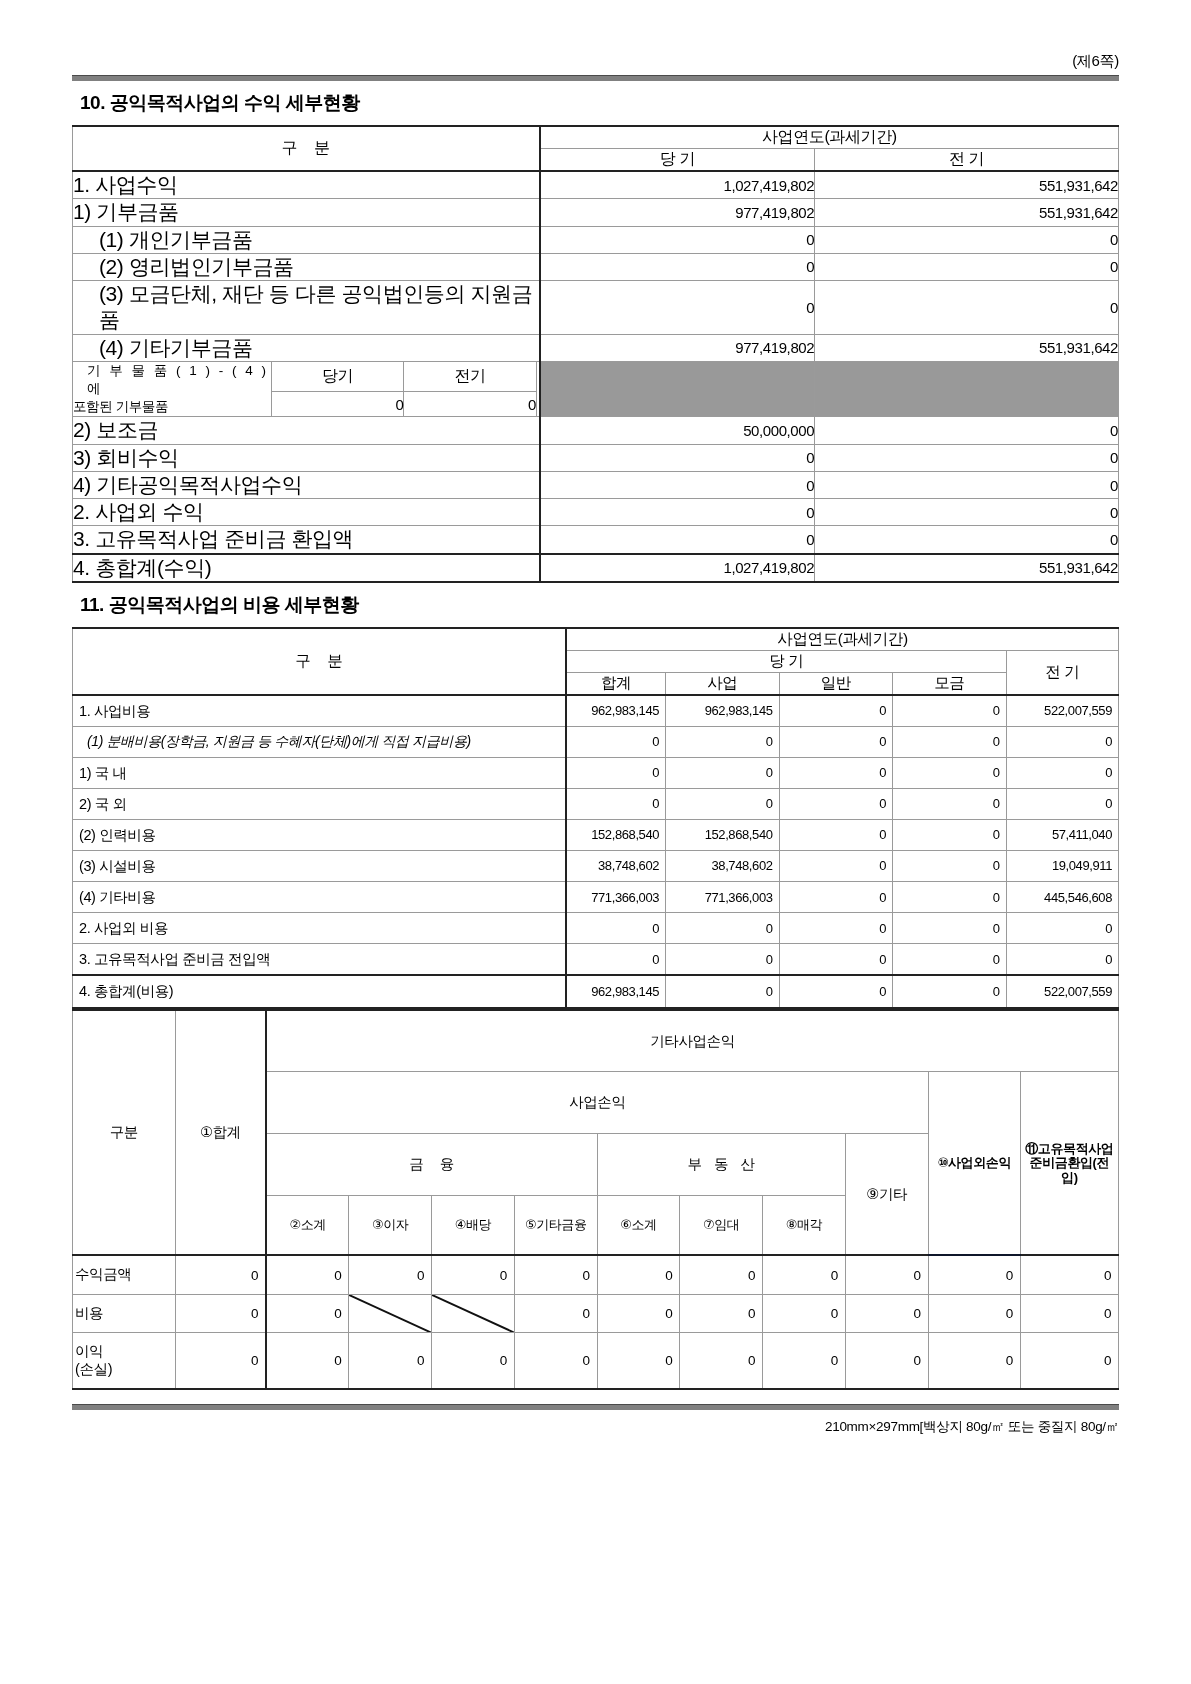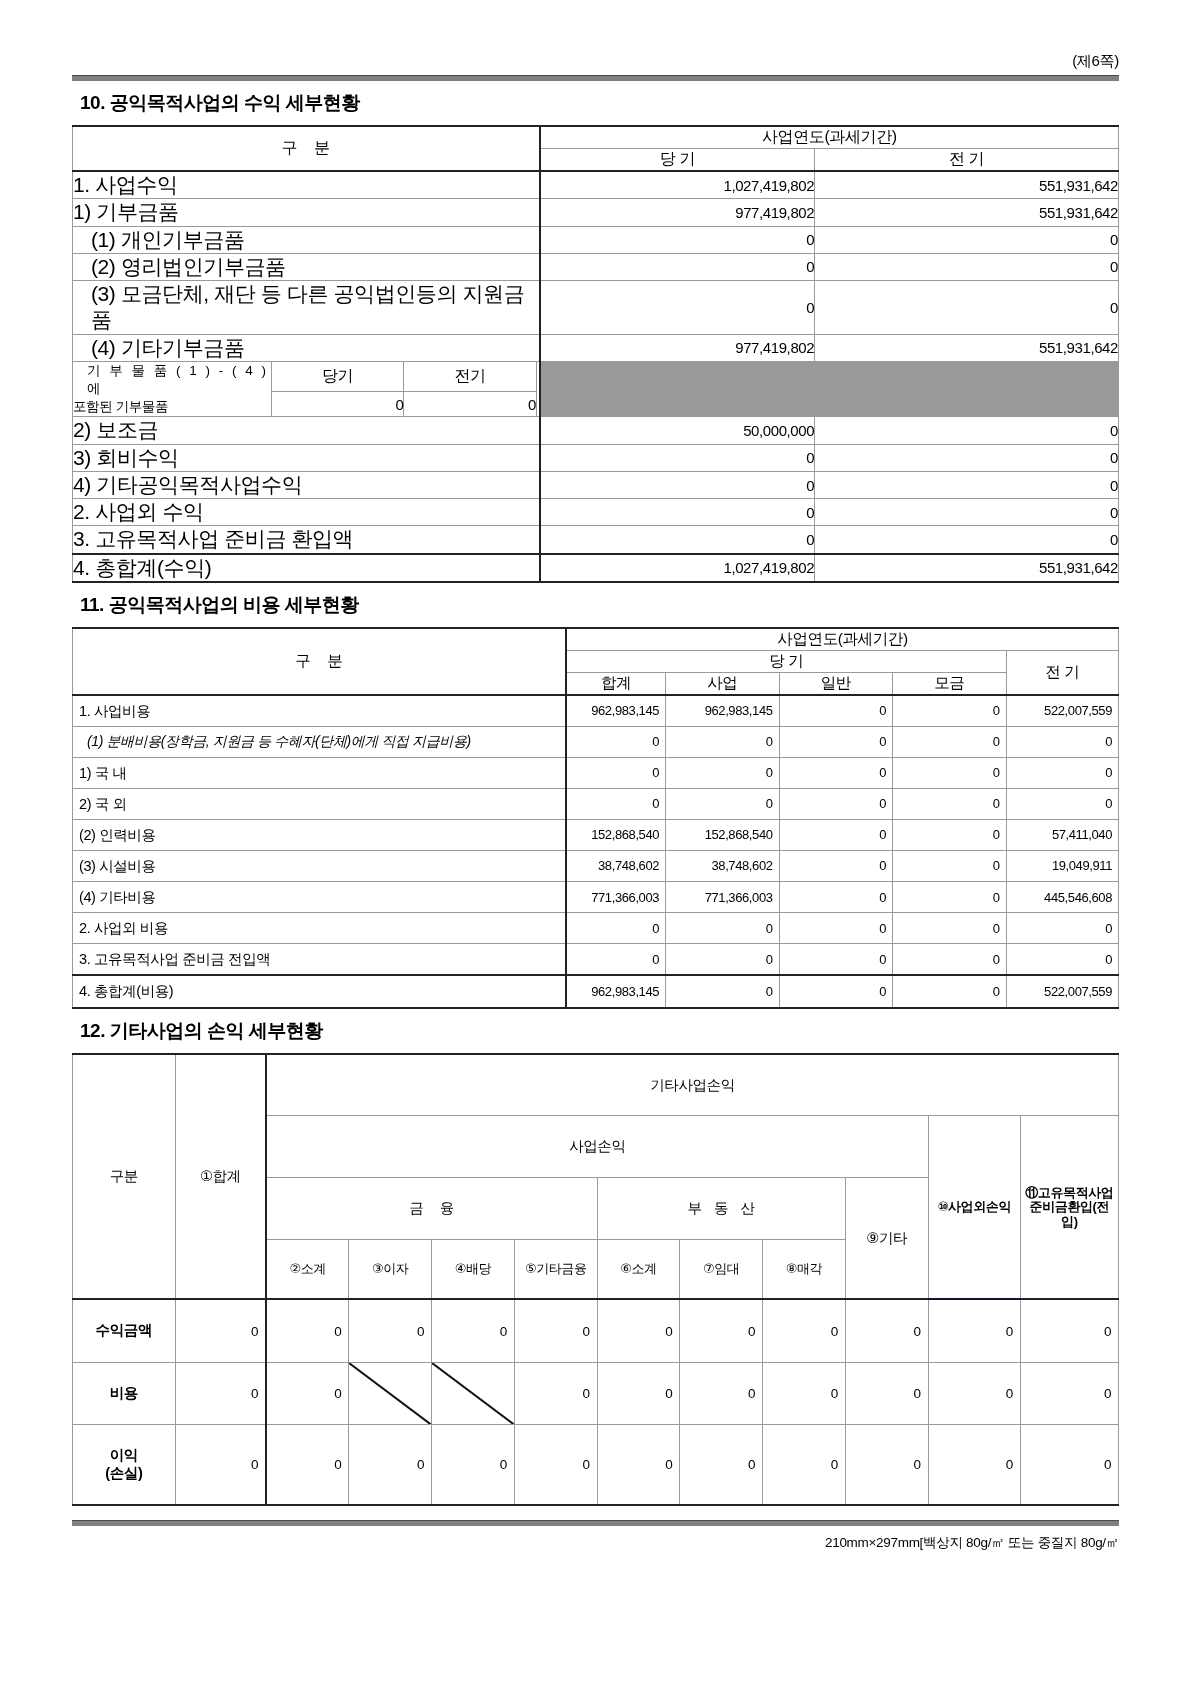--- a/index.html
+++ b/index.html
@@ -49,21 +49,21 @@
     font-weight:normal;
     vertical-align:middle;
     letter-spacing:-0.4px;
   }
   .tb-top td,.tb-top th{border-top:2px solid #222;}
   .lbl{
     text-align:left;
     padding:6px 4px 6px 10px;
     line-height:1.25;
   }
-  .lbl.i1{padding-left:18px;}
+  .lbl.i1{padding-left:26px;}
   .lbl.i2{padding-left:22px;}
   .num{
     text-align:right;
     padding:6px 9px 6px 4px;
     font-size:14.5px;
   }
   .hd{
     text-align:center;
     padding:7px 2px;
     font-size:16px;
@@ -94,25 +94,24 @@
   .t11 .num{font-size:13px;padding:6px 6px 6px 2px;}
   .t11 .hd{font-size:15.5px;}
 
   
   .t12{font-size:13px;}
   .t12 td,.t12 th{border:1px solid #8a8a8a;}
   .t12 .hd{font-size:14.5px;padding:22px 1px;line-height:1.15;}
   .t12 .hd.small{font-size:13px;}
   .t12 .num{font-size:13.5px;padding:7px 7px 7px 2px;}
   .t12 .rowlbl{
-    text-align:center;
+    text-align:left;
     font-size:14.5px;
-    padding:22px 2px;
+    padding:10px 2px;
     line-height:1.2;
-    font-weight:bold;
   }
   .slashcell{position:relative;}
   .slashcell svg{position:absolute;left:0;top:0;width:100%;height:100%;display:block;}
 
   .footer-note{
     text-align:right;
     font-size:13.5px;
     letter-spacing:-0.3px;
     padding-top:8px;
   }
@@ -330,21 +329,20 @@
         <td class="lbl hthick hthick-t">4. 총합계(비용)</td>
         <td class="num vthick hthick hthick-t">962,983,145</td>
         <td class="num hthick hthick-t">0</td>
         <td class="num dashed-l hthick hthick-t">0</td>
         <td class="num dashed-l hthick hthick-t">0</td>
         <td class="num hthick hthick-t">522,007,559</td>
       </tr>
     </tbody>
   </table>
 
-  <div class="sec-title">12. 기타사업의 손익 세부현황</div>
 
   <table class="grid t12">
     <colgroup>
       <col style="width:88px">
         <col style="width:78px">
       <col style="width:71px">
         <col style="width:71px">
         <col style="width:71px">
         <col style="width:71px">
       <col style="width:71px">

